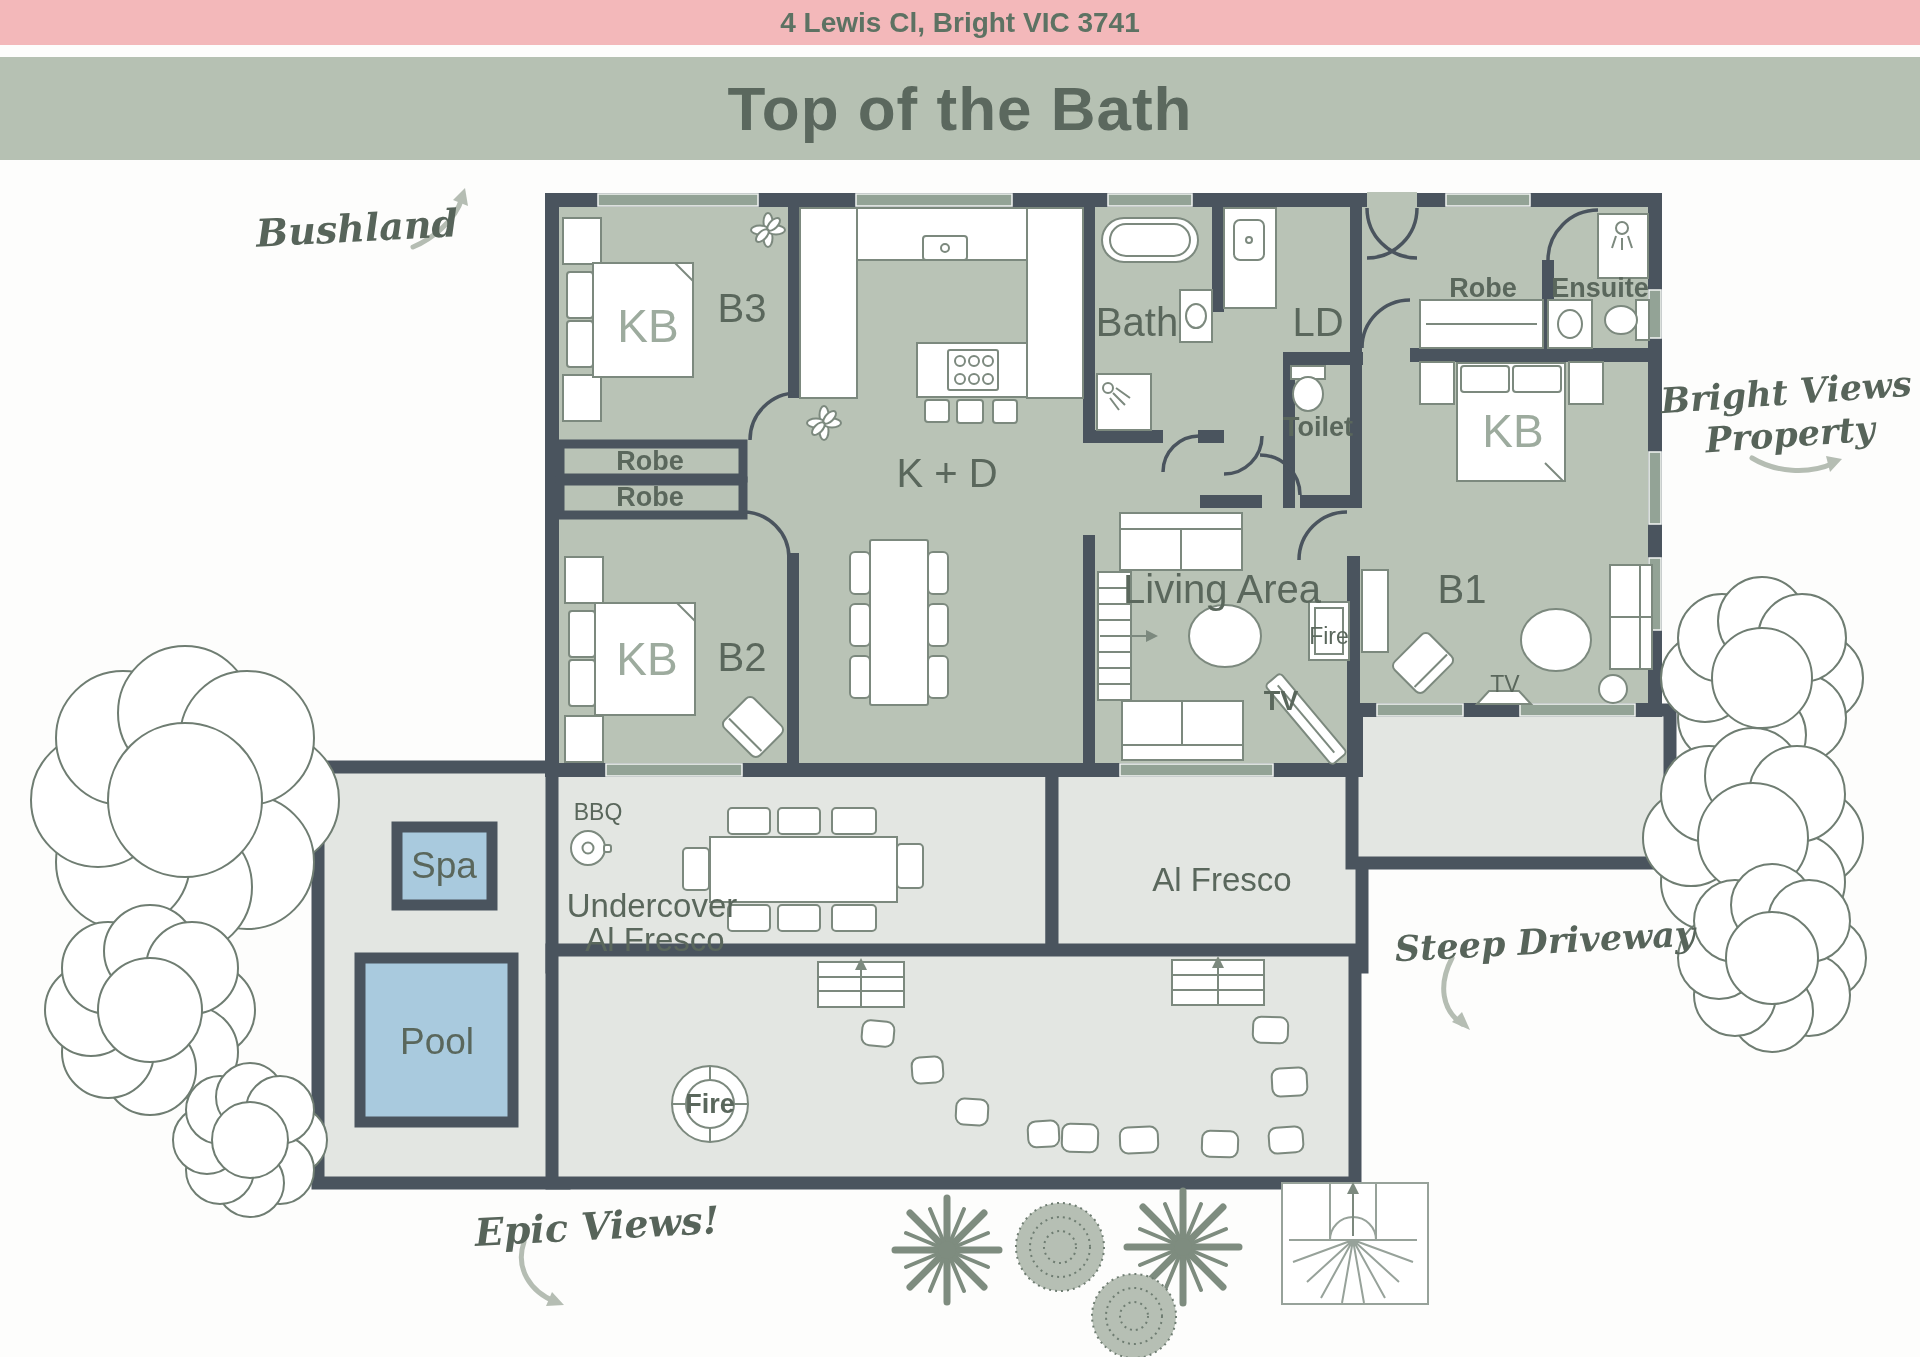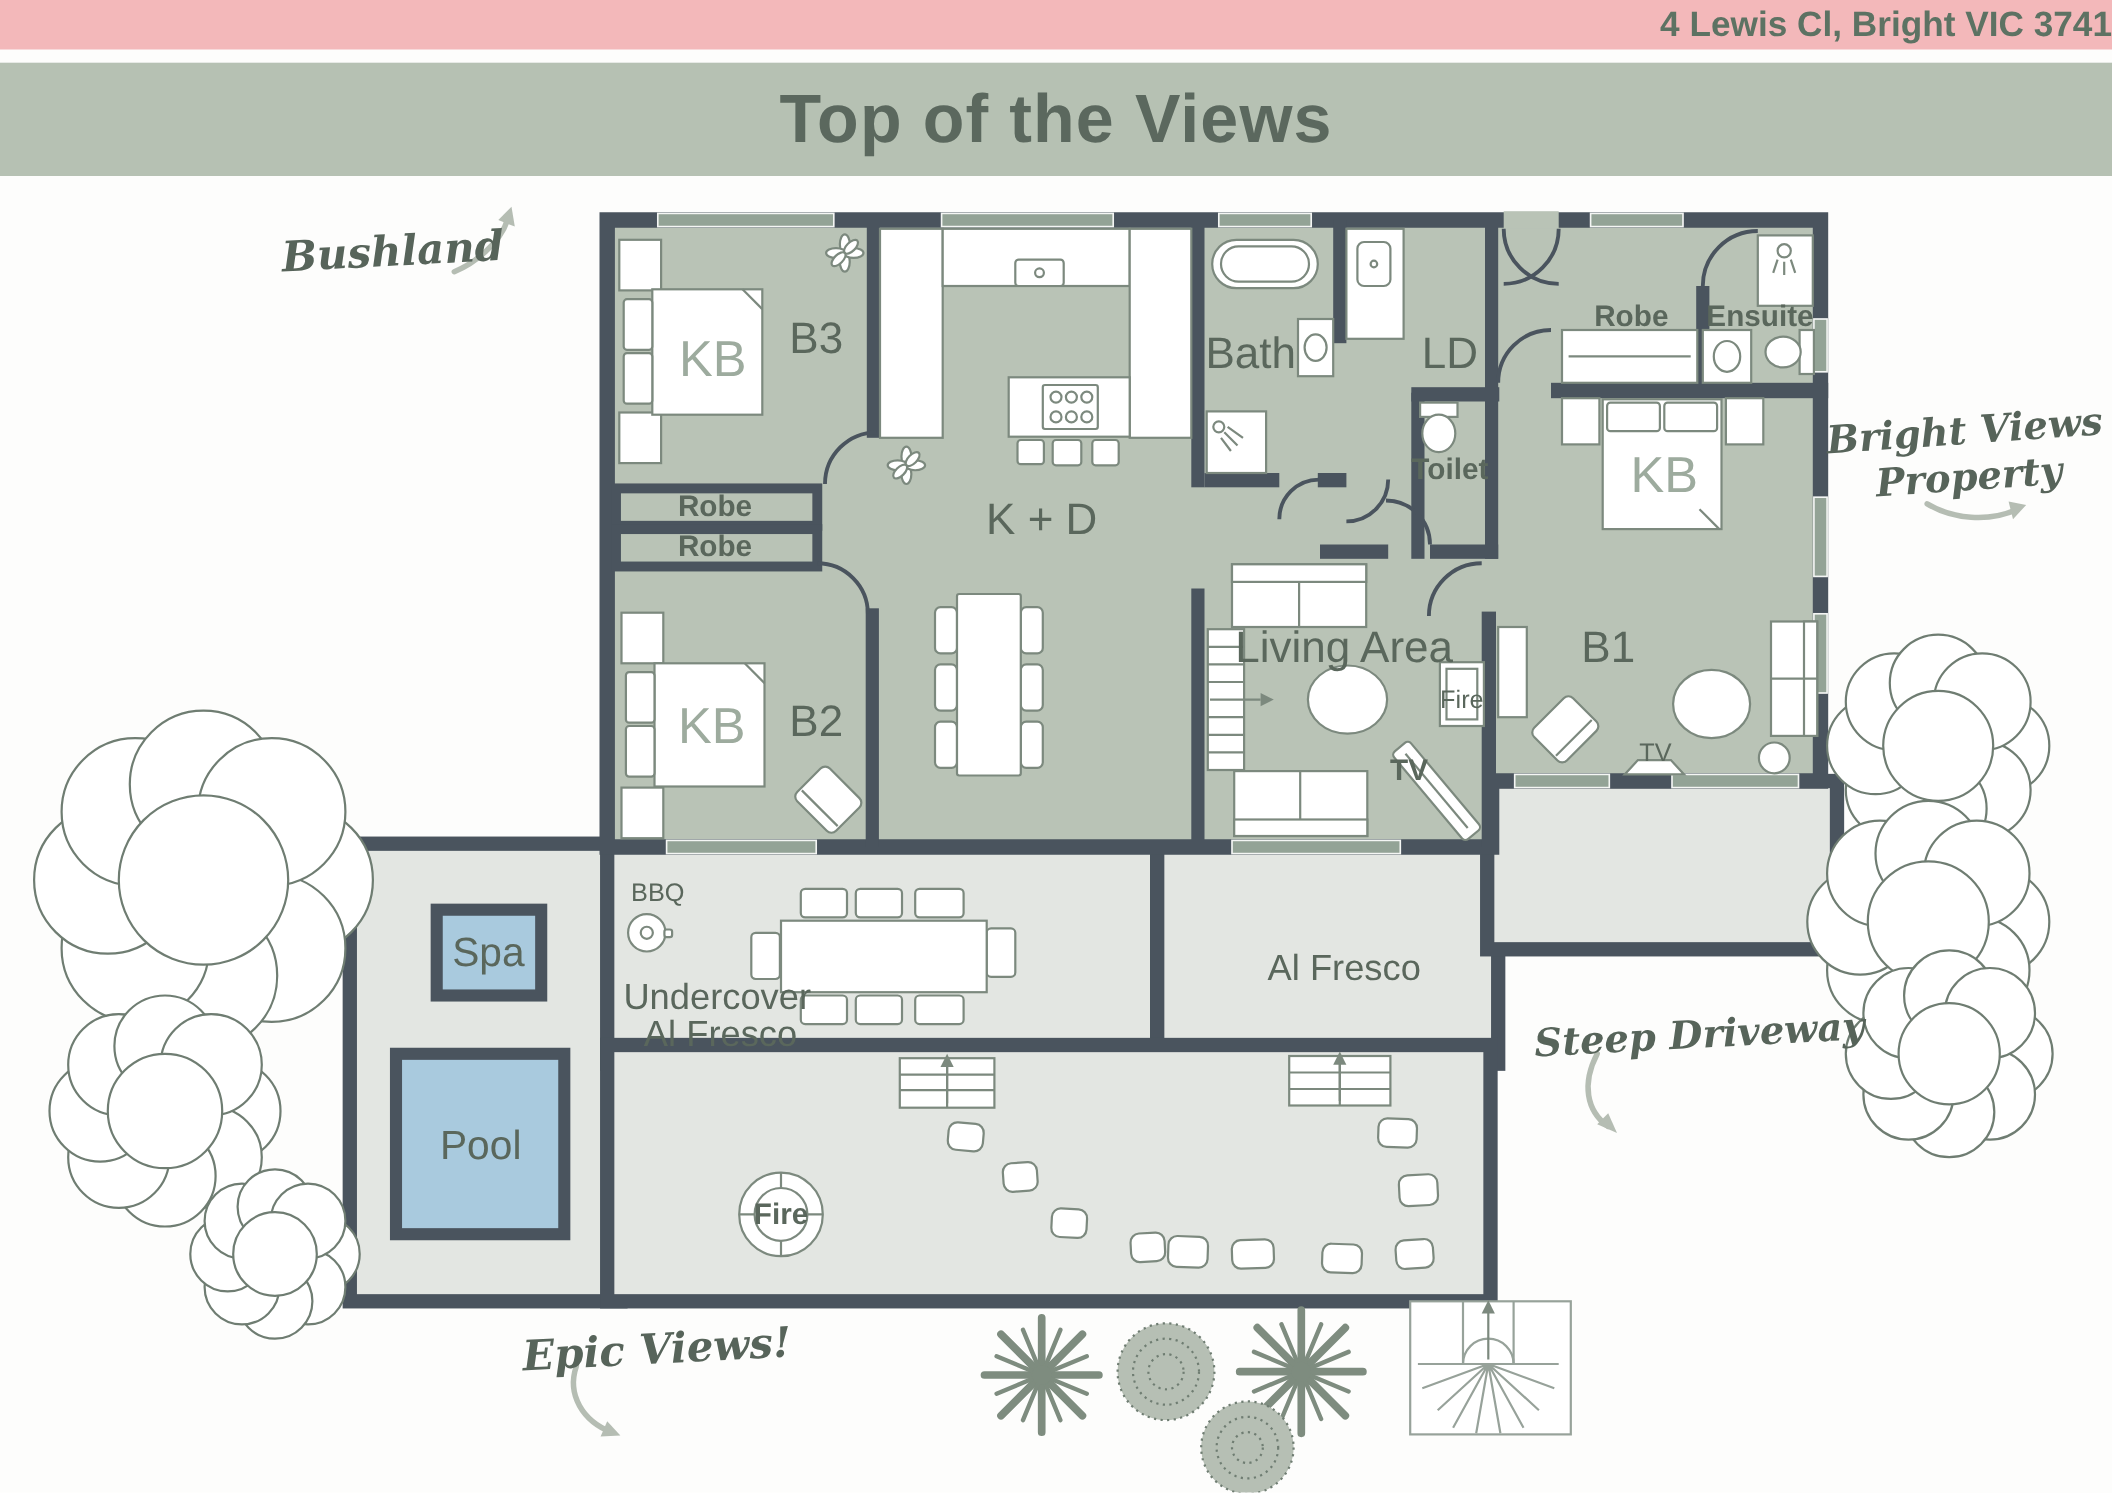--- a/index.html
+++ b/index.html
@@ -1,22 +1,22 @@
 <!DOCTYPE html>
 <html style="--header-pink: #f3b8ba; --header-sage: #b6c1b3; --header-text: #5d7263; --title-text: #5b685e; --wall: #4a545e; --room-fill: #b9c3b6; --outdoor-fill: #e3e6e2; --water: #a9cade; --label: #5a675c; --label-light: #9dab9e; --furniture-stroke: #7c897e; --annotation: #57645a; --arrow: #b5bdb3; --tree: #6f7d72; --window: #93a396;"><head>
 <meta charset="utf-8">
 <style>
   html,body{margin:0;padding:0;background:#fff;}
   #canvas{position:relative;width:1920px;height:1357px;background:#fdfdfc;overflow:hidden;
           font-family:"Liberation Sans",sans-serif;}
   .bar{position:absolute;left:0;width:100%;}
   #bar-pink{top:0;height:45px;background:var(--header-pink);}
   #bar-sage{top:57px;height:103px;background:var(--header-sage);}
-  #addr{position:absolute;top:0;left:0;width:100%;height:45px;line-height:45px;text-align:right;
-        font-size:32px;font-weight:bold;color:var(--header-text);}
+  #addr{position:absolute;top:0;left:0;width:100%;height:45px;line-height:45px;text-align:center;
+        font-size:28px;font-weight:bold;color:var(--header-text);}
   #title{position:absolute;top:57px;left:0;width:100%;height:103px;line-height:103px;text-align:center;
          font-size:62px;font-weight:bold;color:var(--title-text);letter-spacing:1px;}
   svg{position:absolute;top:0;left:0;}
   .yard{fill:var(--outdoor-fill);stroke:var(--wall);stroke-width:13;}
   .house{fill:var(--room-fill);stroke:var(--wall);stroke-width:14;}
   .iw{fill:var(--wall);}
   .erase{fill:var(--room-fill);}
   .win{fill:var(--window);stroke:#f4f6f4;stroke-width:1.5;}
   .arc{fill:none;stroke:var(--wall);stroke-width:3.5;}
   .fw{fill:#ffffff;stroke:var(--furniture-stroke);stroke-width:2;}
@@ -48,21 +48,21 @@
   .r-4{transform:translate(-50%,-50%) rotate(-4deg);}
 </style>
 </head>
 <body>
 
 <div id="canvas">
 
   <div id="bar-pink" class="bar"></div>
   <div id="bar-sage" class="bar"></div>
   <div id="addr">4 Lewis Cl, Bright VIC 3741</div>
-  <div id="title">Top of the Views</div>
+  <div id="title">Top of the Bath</div>
 
   <svg width="1920" height="1357" viewBox="0 0 1920 1357">
 
     <g>
       <rect class="yard" x="318" y="767" width="246" height="416"></rect>
       <rect class="yard" x="552" y="763" width="500" height="204"></rect>
       <rect class="yard" x="1052" y="763" width="310" height="204"></rect>
       <rect class="yard" x="552" y="950" width="803" height="233"></rect>
       <rect class="yard" x="1352" y="710" width="318" height="153"></rect>
     </g>

